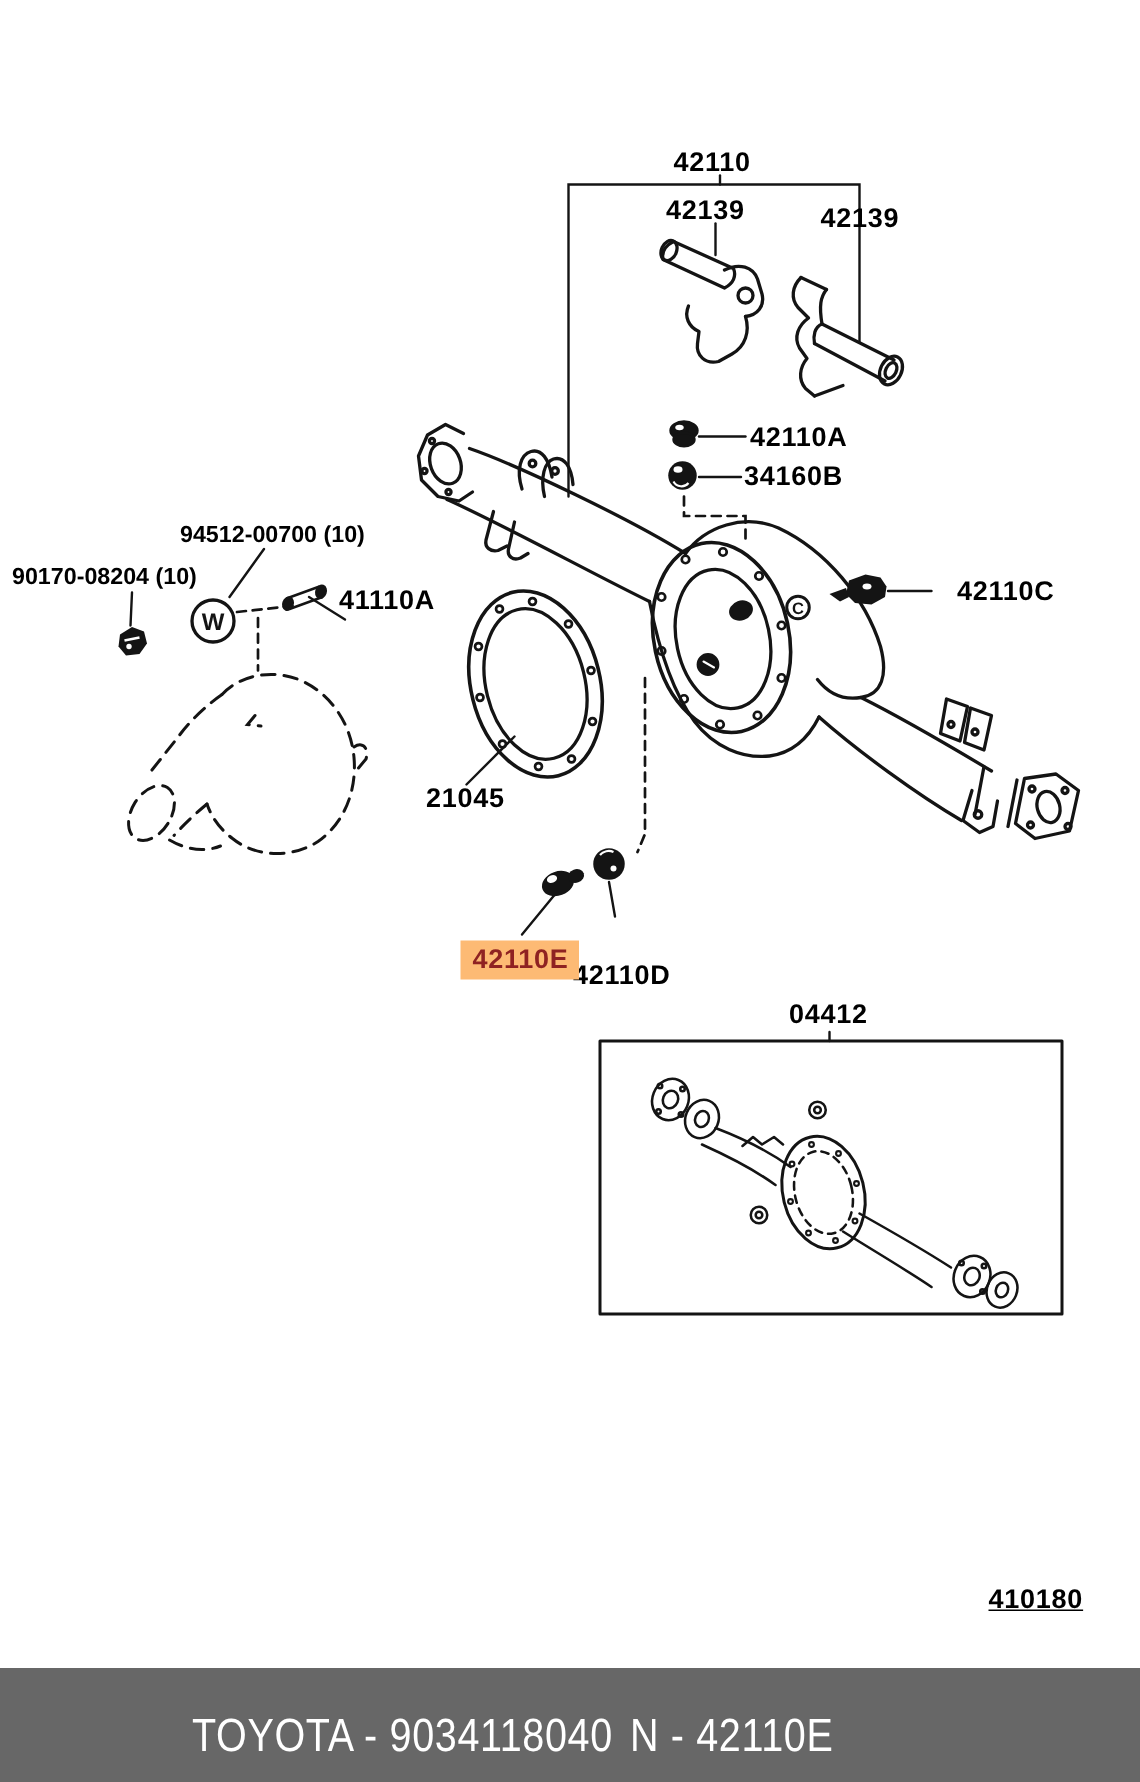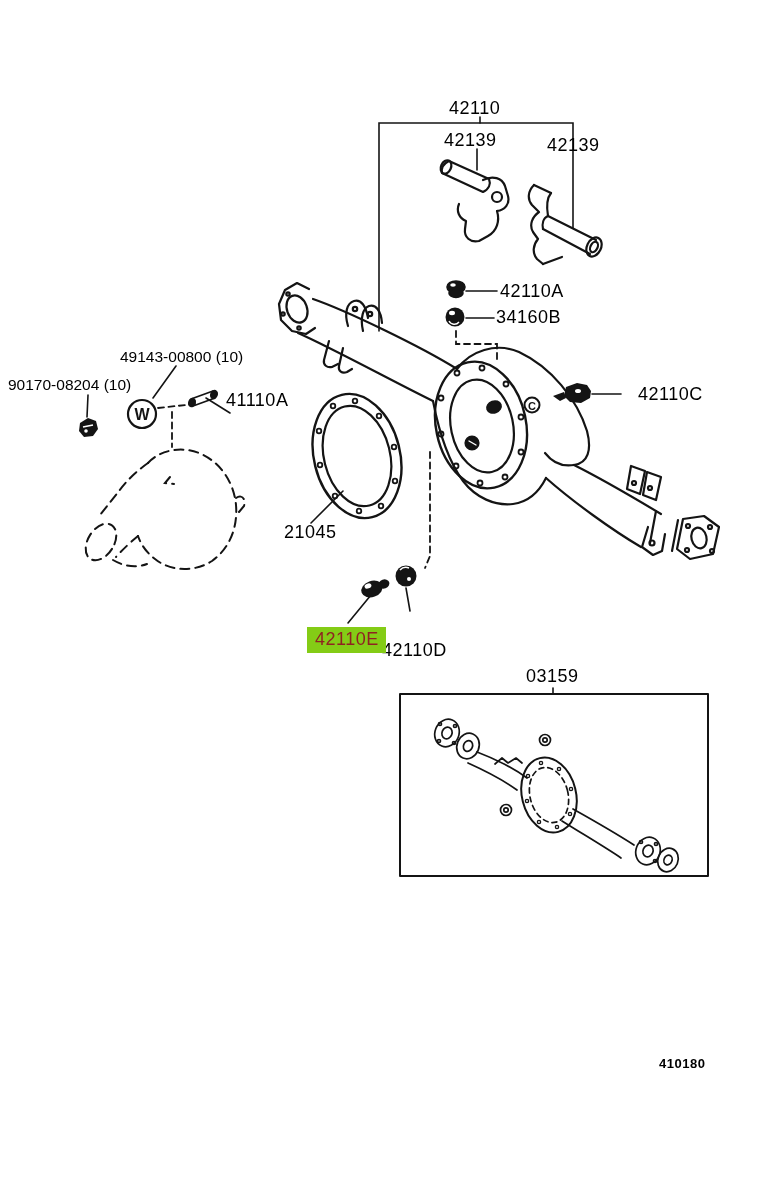--- a/index.html
+++ b/index.html
@@ -1,23 +1,23 @@
 <!DOCTYPE html>
 <html><head>
 <meta charset="utf-8">
 <style>
   html,body{margin:0;padding:0;background:#fff;}
   .page{position:relative;width:760px;height:1188px;background:#ffffff;overflow:hidden;
         font-family:"Liberation Sans", sans-serif;}
   .art{position:absolute;left:0;top:0;}
-  .callout{position:absolute;font-weight:normal;font-size:18px;line-height:1.05;color:#000;
+  .callout{position:absolute;font-weight:bold;font-size:18px;line-height:1.05;color:#000;
            letter-spacing:.5px;white-space:nowrap;cursor:default;}
   .callout.small{font-size:15.5px;letter-spacing:0;}
-  .callout.highlight{background:#84cc16;color:#8F2222;padding:3px 7px 4px 8px;}
-  .page-code{position:absolute;font-weight:bold;font-size:13px;letter-spacing:.5px;color:#000;}
+  .callout.highlight{background:#fdba74;color:#8F2222;padding:3px 7px 4px 8px;}
+  .page-code{position:absolute;font-weight:bold;font-size:18px;letter-spacing:.5px;color:#000;text-decoration:underline;}
   .footer-bar{position:absolute;left:0;top:1112px;width:760px;height:76px;background:#676767;}
   .footer-text{position:absolute;top:27px;color:#fff;font-size:31px;font-weight:normal;
                letter-spacing:.5px;white-space:nowrap;transform:scaleX(.85);transform-origin:left top;}
   svg text{font-family:"Liberation Sans", sans-serif;}
 </style>
 </head>
 <body>
 
 <div class="page">
 
@@ -235,25 +235,29 @@
       <circle cx="506" cy="810" r="5.5"></circle>
         <circle cx="506" cy="810" r="2.2"></circle>
     </g>
   </svg>
 
   <div class="callout" style="left:449px;top:99px">42110</div>
   <div class="callout" style="left:444px;top:131px">42139</div>
   <div class="callout" style="left:547px;top:136px">42139</div>
   <div class="callout" style="left:500px;top:282px">42110A</div>
   <div class="callout" style="left:496px;top:308px">34160B</div>
-  <div class="callout small" style="left:120px;top:349px">49143-00800 (10)</div>
+  <div class="callout small" style="left:120px;top:349px">94512-00700 (10)</div>
   <div class="callout small" style="left:8px;top:377px">90170-08204 (10)</div>
   <div class="callout" style="left:226px;top:391px">41110A</div>
   <div class="callout" style="left:638px;top:385px">42110C</div>
   <div class="callout" style="left:284px;top:523px">21045</div>
   <div class="callout" style="left:382px;top:641px">42110D</div>
   <div class="callout highlight" style="left:307px;top:627px">42110E</div>
-  <div class="callout" style="left:526px;top:667px">03159</div>
+  <div class="callout" style="left:526px;top:667px">04412</div>
 
   <div class="page-code" style="left:659px;top:1056px">410180</div>
 
+  <div class="footer-bar">
+    <span class="footer-text" style="left:128px">TOYOTA - 9034118040</span>
+    <span class="footer-text" style="left:420px">N - 42110E</span>
+  </div>
 
 </div>
 
 </body></html>

